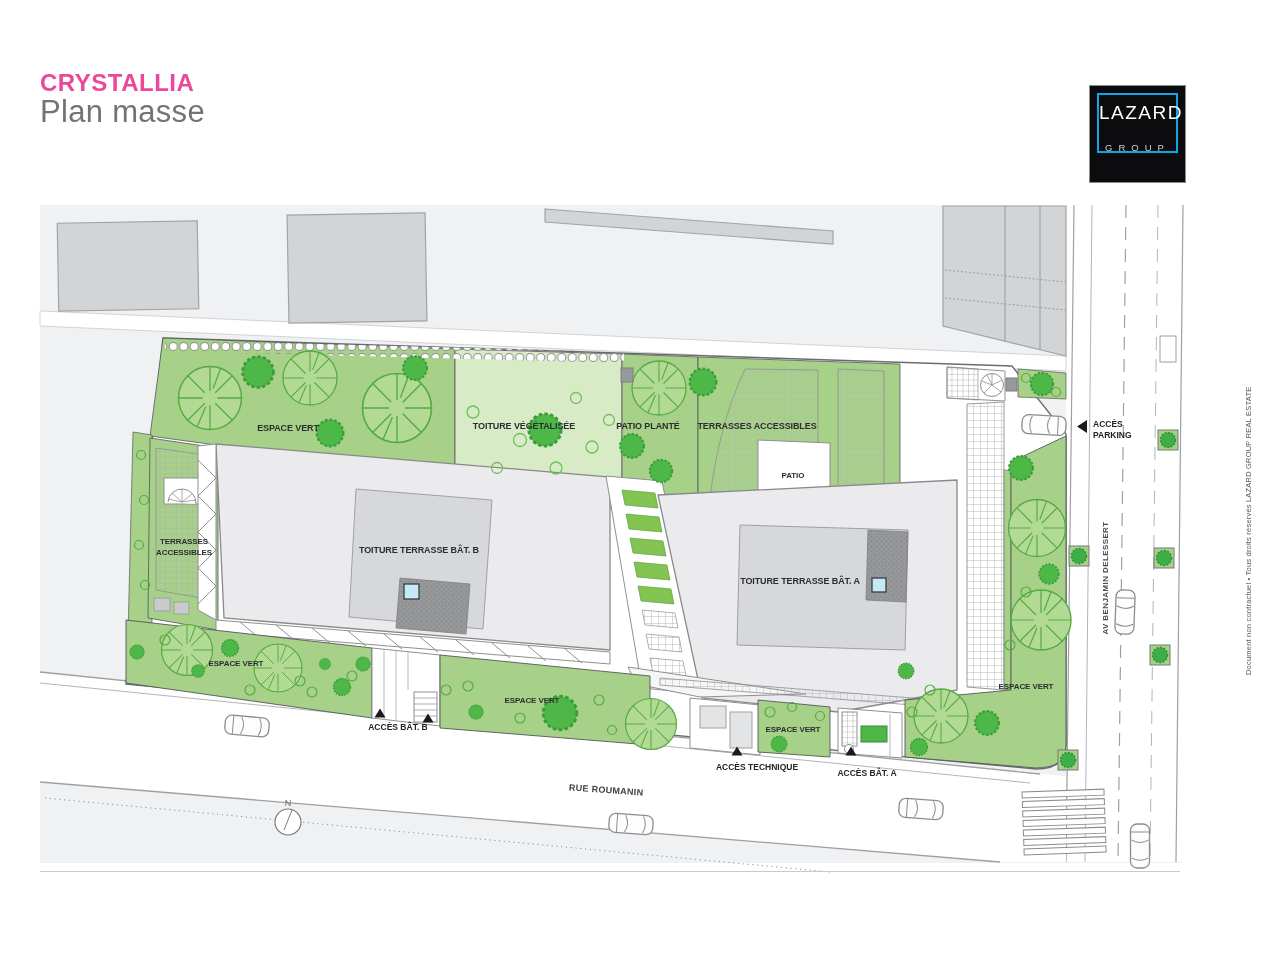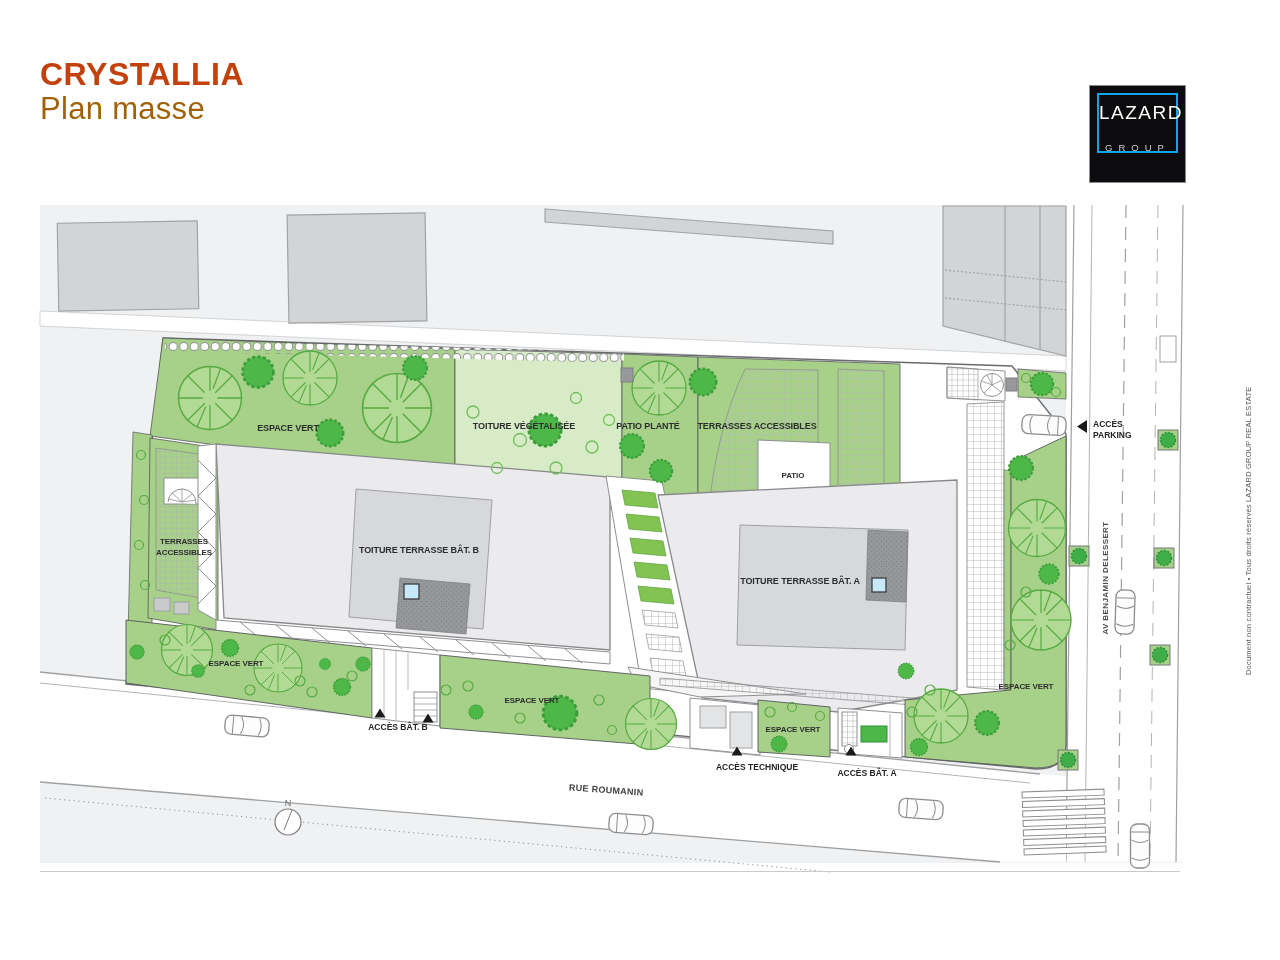--- a/index.html
+++ b/index.html
@@ -1,19 +1,19 @@
 <!DOCTYPE html>
 <html><head>
 <meta charset="utf-8">
 <style>
   html,body{margin:0;padding:0;background:#fff;}
   body{width:1280px;height:960px;position:relative;font-family:"Liberation Sans",sans-serif;overflow:hidden;}
   .header{position:absolute;left:40px;top:58px;}
-  .project-title{color:#c2410c;font-size:32px;font-weight:700;letter-spacing:.5px;line-height:1.05;}
-  .page-title{color:#a16207;font-size:31px;font-weight:300;letter-spacing:.3px;line-height:1.1;}
+  .project-title{color:#ec4899;font-size:24px;font-weight:700;letter-spacing:.5px;line-height:1.05;margin-top:12px;}
+  .page-title{color:#737373;font-size:31px;font-weight:300;letter-spacing:.3px;line-height:1.1;}
   .logo{position:absolute;left:1089px;top:85px;width:97px;height:98px;background:#0c0c0e;border:1px solid #8a8b8d;box-sizing:border-box;}
   .logo-inner{position:absolute;left:7px;top:7px;right:7px;height:56px;border:2px solid #0ea5e9;text-align:center;}
   .logo-line1{color:#fff;font-size:19px;letter-spacing:1.5px;margin-top:7px;font-weight:400;}
   .logo-line2{color:#cfcfd1;font-size:9.5px;letter-spacing:6px;margin-top:18px;}
   .disclaimer{position:absolute;left:1244px;top:415px;height:260px;width:18px;
     writing-mode:vertical-rl;transform:rotate(180deg);
     font-size:7.5px;color:#58595b;letter-spacing:.2px;text-align:center;white-space:nowrap;}
   .bottom-rule{position:absolute;left:40px;top:871px;width:1140px;border-top:1.5px solid #c9cacc;}
   svg text{font-family:"Liberation Sans",sans-serif;}
   .zl{font-size:9px;font-weight:700;fill:#2c2d2f;letter-spacing:-.1px;}

